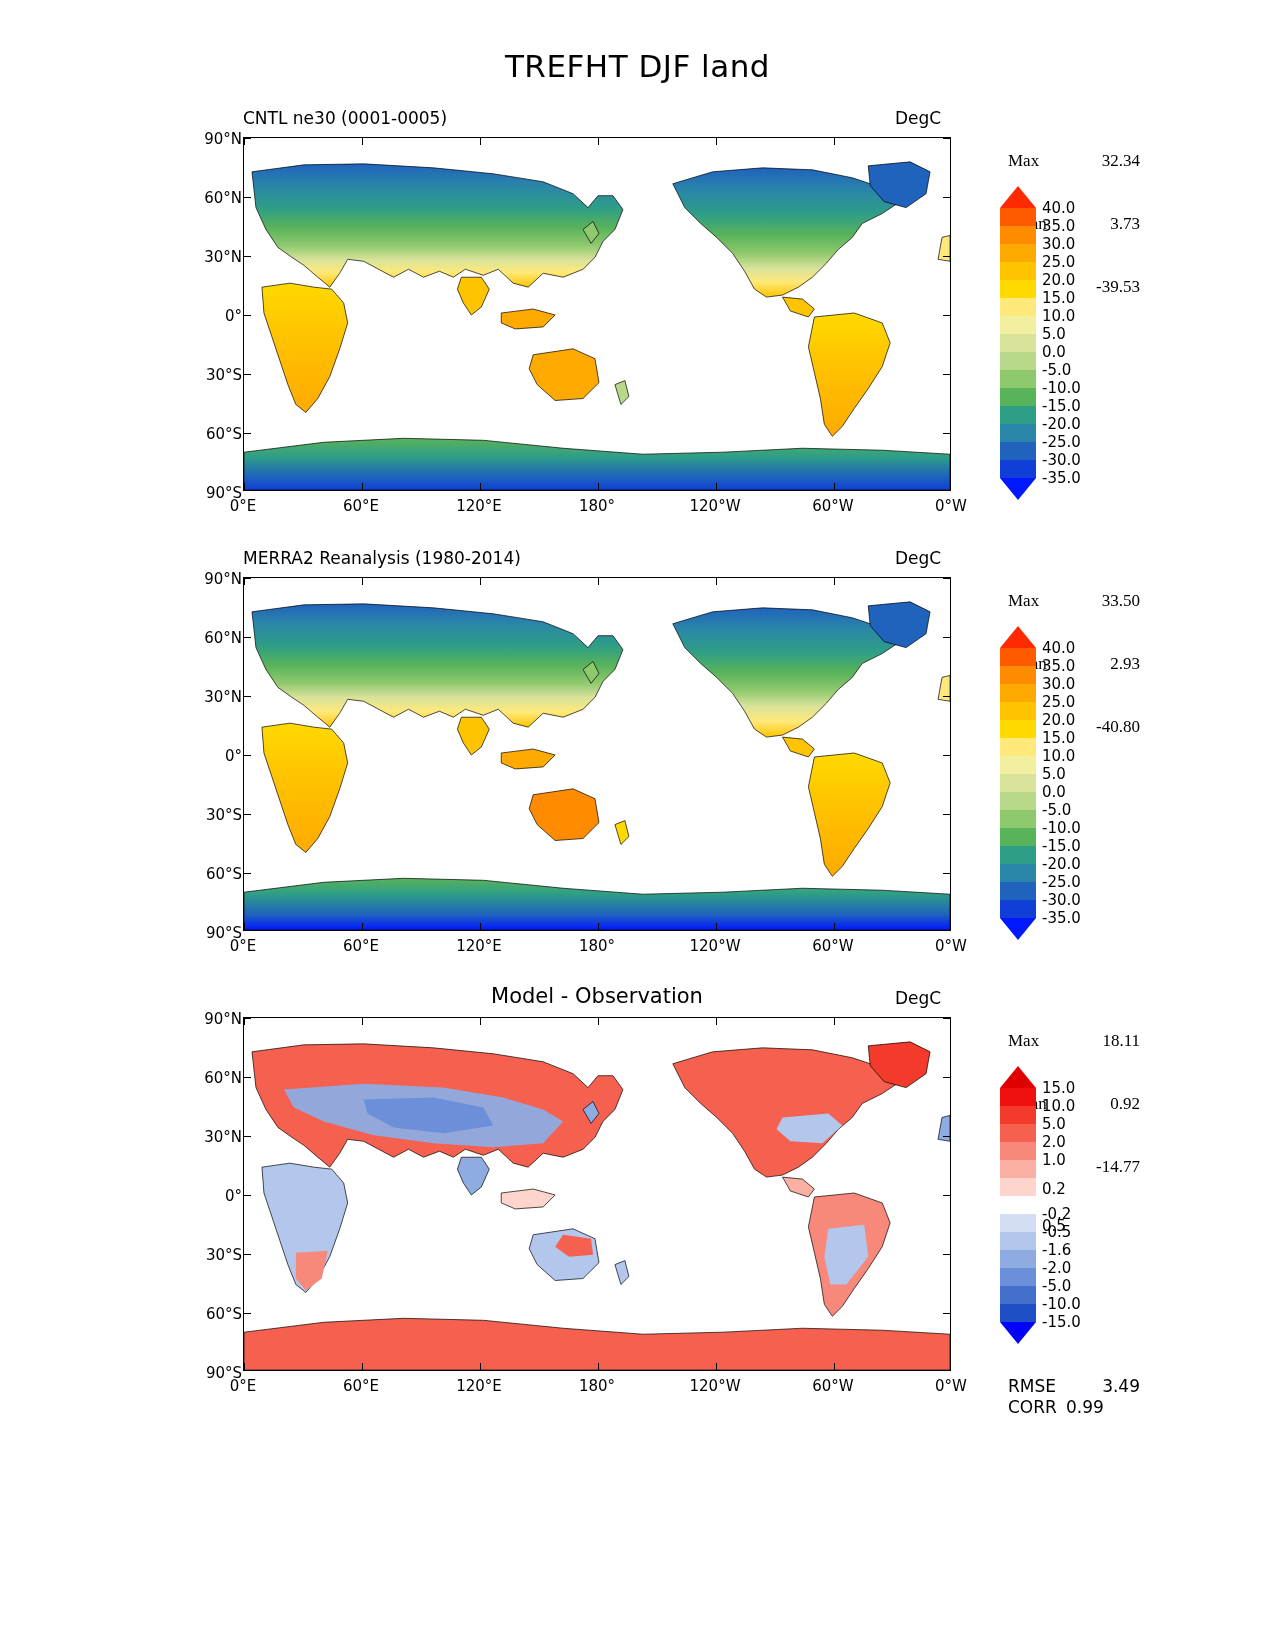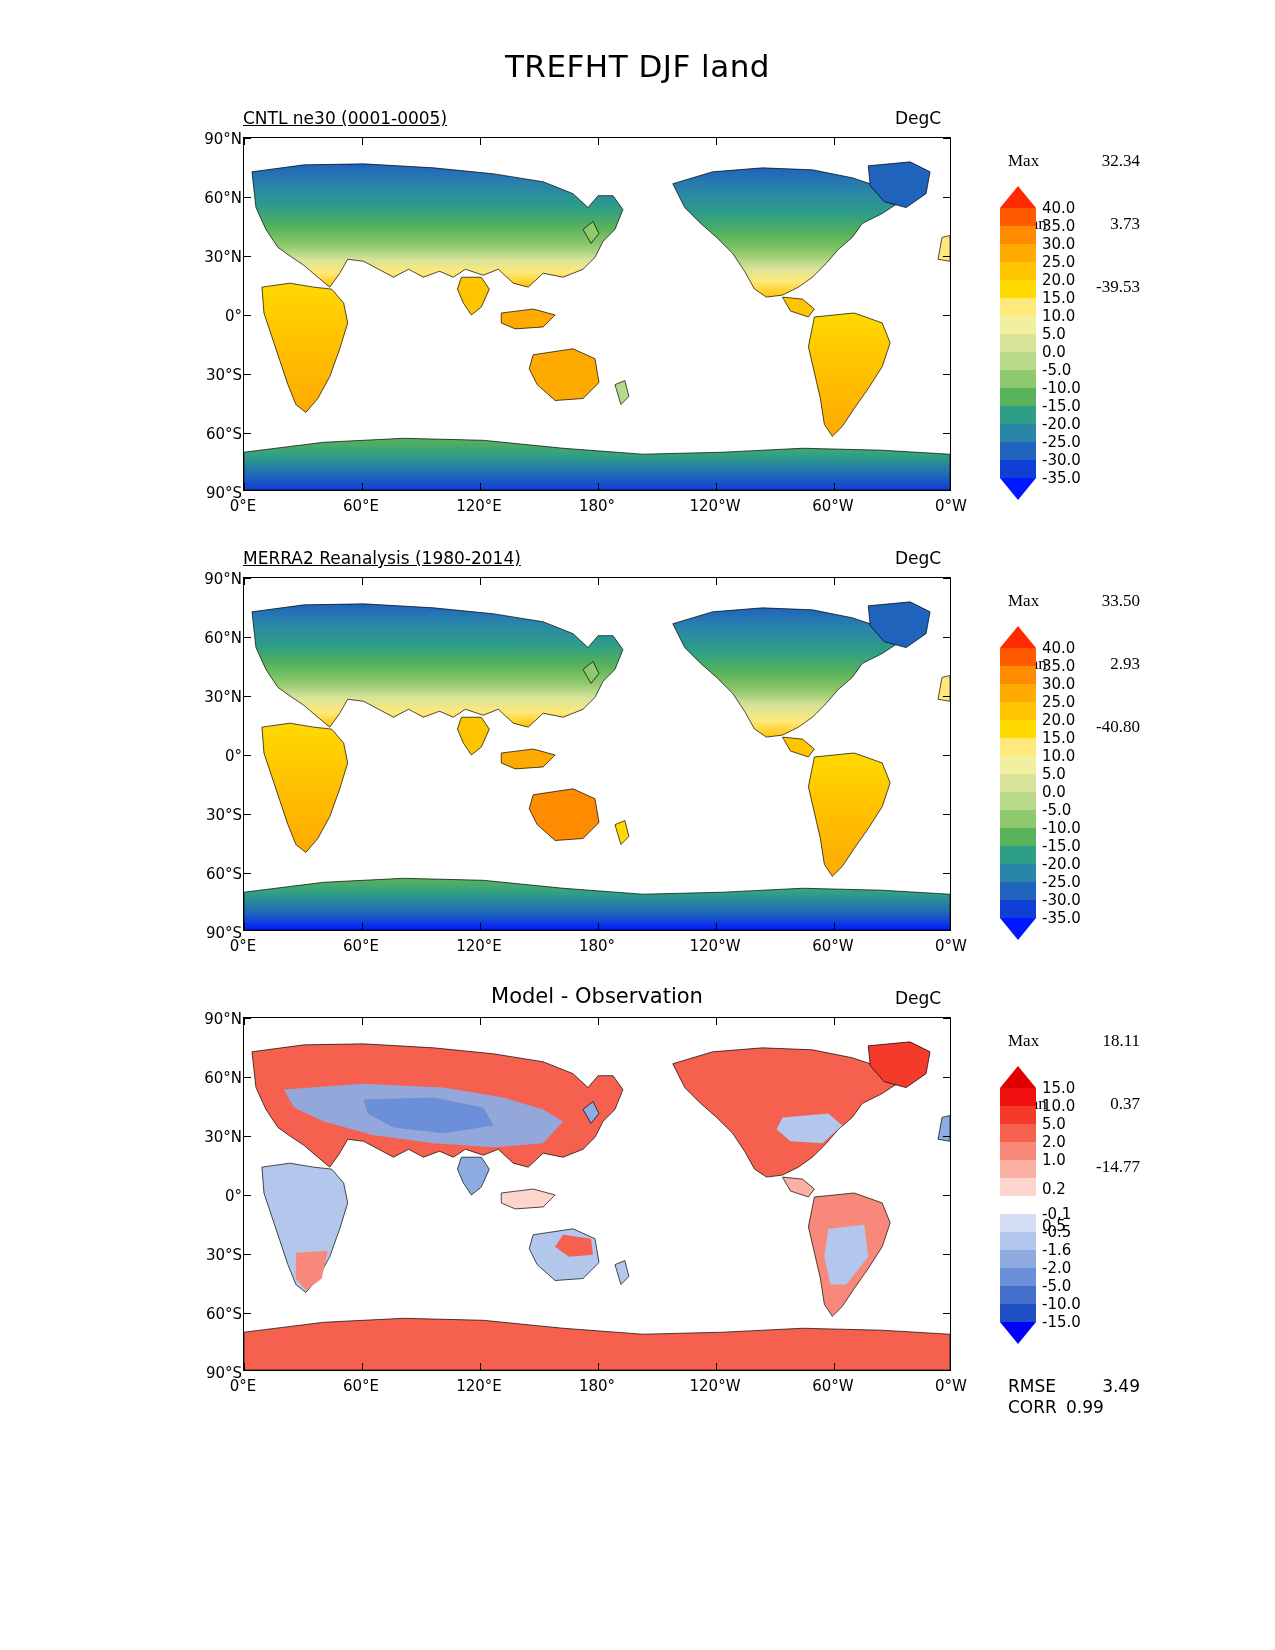--- a/index.html
+++ b/index.html
@@ -37,21 +37,21 @@
   .panel-1 { top: 108px; }
   .panel-2 { top: 548px; }
   .panel-3 { top: 988px; }
 
   .map-title {
     position: absolute;
     top: 0px;
     font-size: 17px;
     white-space: nowrap;
   }
-  .map-title.left { left: 243px; text-decoration: underline; }
+  .map-title.left { left: 243px; }
   .map-title.centered {
     left: 243px;
     width: 708px;
     text-align: center;
     font-size: 21px;
     top: -4px;
   }
   .units {
     position: absolute;
     top: 0px;
@@ -527,21 +527,21 @@
     <div class="xtick-label" style="left:203px;">0°E</div>
     <div class="xtick-label" style="left:321px;">60°E</div>
     <div class="xtick-label" style="left:439px;">120°E</div>
     <div class="xtick-label" style="left:557px;">180°</div>
     <div class="xtick-label" style="left:675px;">120°W</div>
     <div class="xtick-label" style="left:793px;">60°W</div>
     <div class="xtick-label" style="left:911px;">0°W</div>
 
     <div class="stats" style="top:0px;">
       <span class="row"><span class="lbl">Max</span><span class="val">18.11</span></span>
-      <span class="row"><span class="lbl">Mean</span><span class="val">0.37</span></span>
+      <span class="row"><span class="lbl">Mean</span><span class="val">0.92</span></span>
       <span class="row"><span class="lbl">Min</span><span class="val">-14.77</span></span>
     </div>
 
     <div class="cbar-wrap" style="top:78px;">
       <div class="cbar">
         <div class="cbar-arrow cbar-arrow-top" style="border-bottom: 22px solid rgb(224, 0, 0);"></div>
         <div class="cbar-segments">
             <div class="cbar-seg" style="height: 18px; background: rgb(240, 16, 16);"></div>
             <div class="cbar-seg" style="height: 18px; background: rgb(244, 58, 42);"></div>
             <div class="cbar-seg" style="height: 18px; background: rgb(246, 96, 79);"></div>
@@ -559,21 +559,21 @@
         <div class="cbar-arrow cbar-arrow-bottom" style="border-top: 22px solid rgb(0, 0, 255);"></div>
       </div>
       <div class="cbar-labels">
           <span style="top: 13px;">15.0</span>
           <span style="top: 31px;">10.0</span>
           <span style="top: 49px;">5.0</span>
           <span style="top: 67px;">2.0</span>
           <span style="top: 85px;">1.0</span>
           <span style="top: 103px; margin-top: 48px;">0.5</span>
           <span style="top: 114px;">0.2</span>
-          <span style="top: 139px;">-0.1</span>
+          <span style="top: 139px;">-0.2</span>
           <span style="top: 157px;">-0.5</span>
           <span style="top: 175px;">-1.6</span>
           <span style="top: 193px;">-2.0</span>
           <span style="top: 211px;">-5.0</span>
           <span style="top: 229px;">-10.0</span>
           <span style="top: 247px;">-15.0</span>
         </div>
     </div>
 
     <div class="footer-stats" style="top:388px;">

